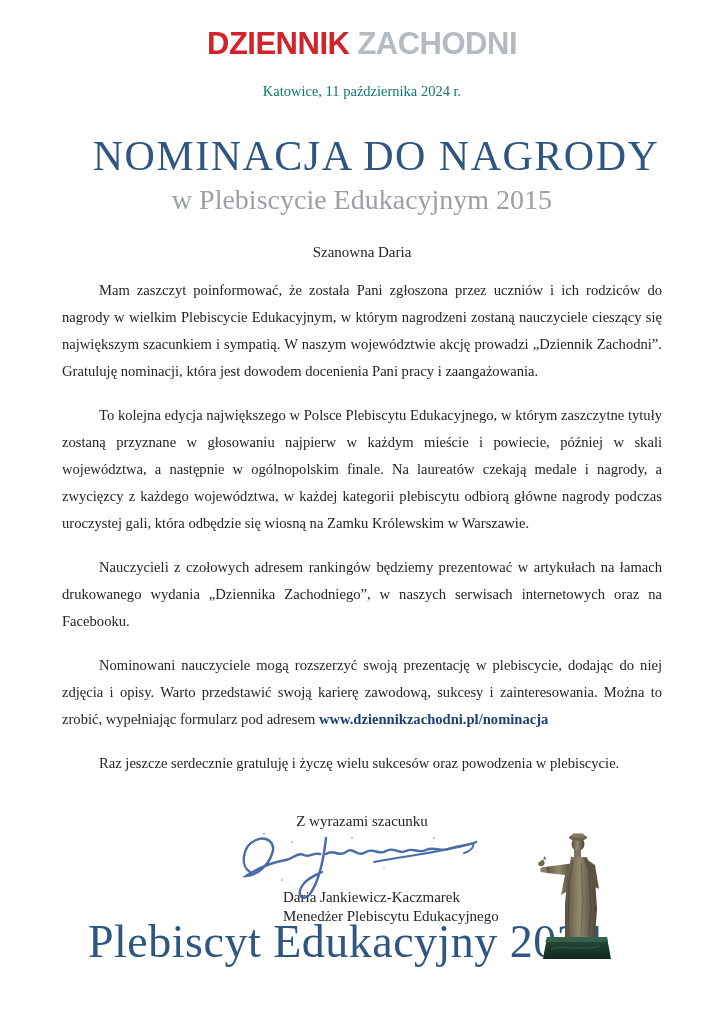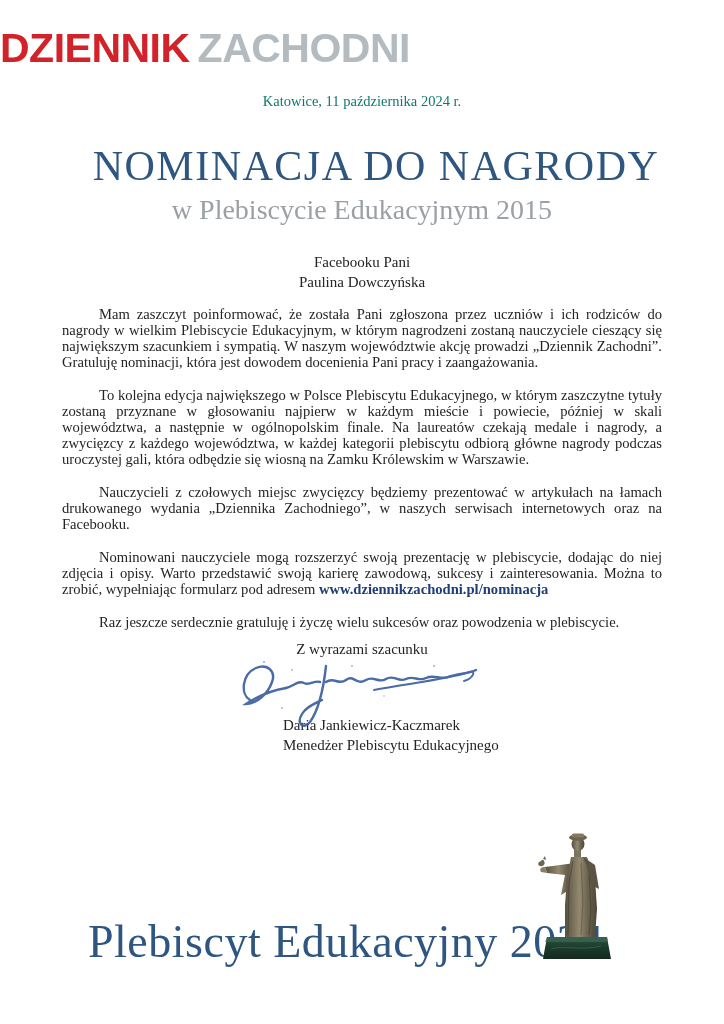--- a/index.html
+++ b/index.html
@@ -6,40 +6,40 @@
   .page{
     position:relative;
     width:724px;height:1024px;
     margin:0 auto;
     background:#ffffff;
     overflow:hidden;
     font-family:"Liberation Serif","DejaVu Serif",serif;
     color:#2b2b2b;
   }
   
-  .masthead{padding-top:28px;text-align:left;
+  .masthead{padding-top:28px;text-align:center;
     font-family:"Liberation Sans","DejaVu Sans",sans-serif;
-    font-weight:800;font-size:41px;letter-spacing:-.5px;line-height:1;}
+    font-weight:800;font-size:31px;letter-spacing:-.5px;line-height:1;}
   .masthead .w1{color:#d2232a;}
   .masthead .w2{color:#b3bbc1;margin-left:8px;}
   .dateline{margin-top:24px;text-align:center;font-size:14.5px;color:#0f766e;}
   
   .title{margin-top:34px;text-align:center;font-size:42px;line-height:1.05;
     letter-spacing:1.5px;color:#2e5681;margin-left:28px;}
   .subtitle{margin-top:6px;text-align:center;font-size:28px;color:#9aa0a5;}
   
   .salutation{margin-top:27px;text-align:center;font-size:15px;line-height:19.5px;color:#242424;}
   
   .bodytext{width:600px;margin:0 auto;text-align:justify;
-    font-size:14.6px;line-height:16px;color:#242424;}
+    font-size:14.6px;line-height:27px;color:#242424;}
   .bodytext p{margin:0;margin-top:17px;text-indent:37px;}
   .bodytext p.first{margin-top:14px;}
   a.doclink{color:#1e3e75;font-weight:bold;text-decoration:none;cursor:pointer;}
   
-  .closing{margin-top:11px;text-align:center;font-size:15px;color:#242424;}
+  .closing{margin-top:36px;text-align:center;font-size:15px;color:#242424;}
   .sig-block{position:relative;width:600px;margin:0 auto;}
   .sig-svg{position:absolute;left:172px;top:-2px;width:252px;height:72px;}
   .sig-name{padding-top:58px;margin-left:221px;font-size:15px;line-height:19.5px;color:#242424;}
   .sig-role{margin-left:221px;font-size:15px;line-height:19.5px;color:#242424;}
   
   .footer-title{position:absolute;left:88px;top:915px;
     font-size:46px;color:#2e5681;letter-spacing:.5px;}
   .statue{position:absolute;left:531px;top:831px;width:90px;height:130px;}
 </style>
 </head>
@@ -50,28 +50,27 @@
   <div class="masthead">
     <span class="w1">DZIENNIK</span><span class="w2">ZACHODNI</span>
   </div>
 
   <div class="dateline">Katowice, 11 października 2024 r.</div>
 
   <div class="title">NOMINACJA DO NAGRODY</div>
   <div class="subtitle">w Plebiscycie Edukacyjnym 2015</div>
 
   <div class="salutation">
-    <div>Facebooku Pani</div>
-    <div>Paulina Dowczyńska</div>
+    <div>Szanowna Daria</div>
   </div>
 
   <div class="bodytext">
     <p class="first">Mam zaszczyt poinformować, że została Pani zgłoszona przez uczniów i ich rodziców do nagrody w wielkim Plebiscycie Edukacyjnym, w którym nagrodzeni zostaną nauczyciele cieszący się największym szacunkiem i sympatią. W naszym województwie akcję prowadzi „Dziennik Zachodni”. Gratuluję nominacji, która jest dowodem docenienia Pani pracy i zaangażowania.</p>
     <p>To kolejna edycja największego w Polsce Plebiscytu Edukacyjnego, w którym zaszczytne tytuły zostaną przyznane w głosowaniu najpierw w każdym mieście i powiecie, później w skali województwa, a następnie w ogólnopolskim finale. Na laureatów czekają medale i nagrody, a zwycięzcy z każdego województwa, w każdej kategorii plebiscytu odbiorą główne nagrody podczas uroczystej gali, która odbędzie się wiosną na Zamku Królewskim w Warszawie.</p>
-    <p>Nauczycieli z czołowych miejsc zwycięzcy będziemy prezentować w artykułach na łamach drukowanego wydania „Dziennika Zachodniego”, w naszych serwisach internetowych oraz na Facebooku.</p>
+    <p>Nauczycieli z czołowych adresem rankingów będziemy prezentować w artykułach na łamach drukowanego wydania „Dziennika Zachodniego”, w naszych serwisach internetowych oraz na Facebooku.</p>
     <p><span>Nominowani nauczyciele mogą rozszerzyć swoją prezentację w plebiscycie, dodając do niej zdjęcia i opisy. Warto przedstawić swoją karierę zawodową, sukcesy i zainteresowania. Można to zrobić, wypełniając formularz pod adresem </span><a class="doclink">www.dziennikzachodni.pl/nominacja</a></p>
     <p>Raz jeszcze serdecznie gratuluję i życzę wielu sukcesów oraz powodzenia w plebiscycie.</p>
   </div>
 
   <div class="closing">Z wyrazami szacunku</div>
 
   <div class="sig-block">
     <svg class="sig-svg" viewBox="0 0 252 72" aria-hidden="true">
       <g fill="none" stroke="#3b5f9f" stroke-width="2.4" stroke-linecap="round" opacity="0.92">
         <path d="M16,44 C6,38 8,18 22,12 C34,7 42,16 38,26 C34,38 22,48 12,48 C24,40 40,34 52,32"></path>

